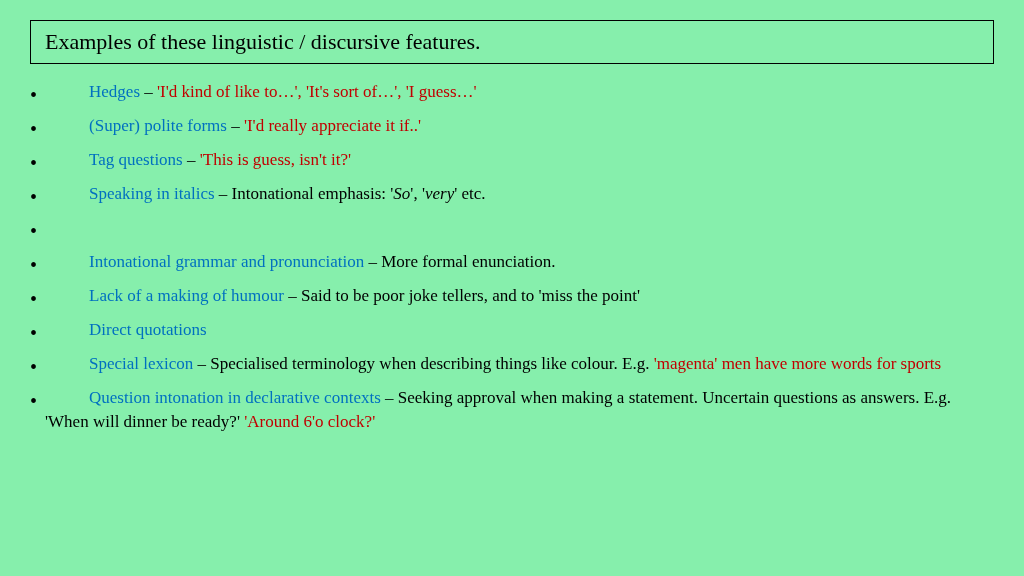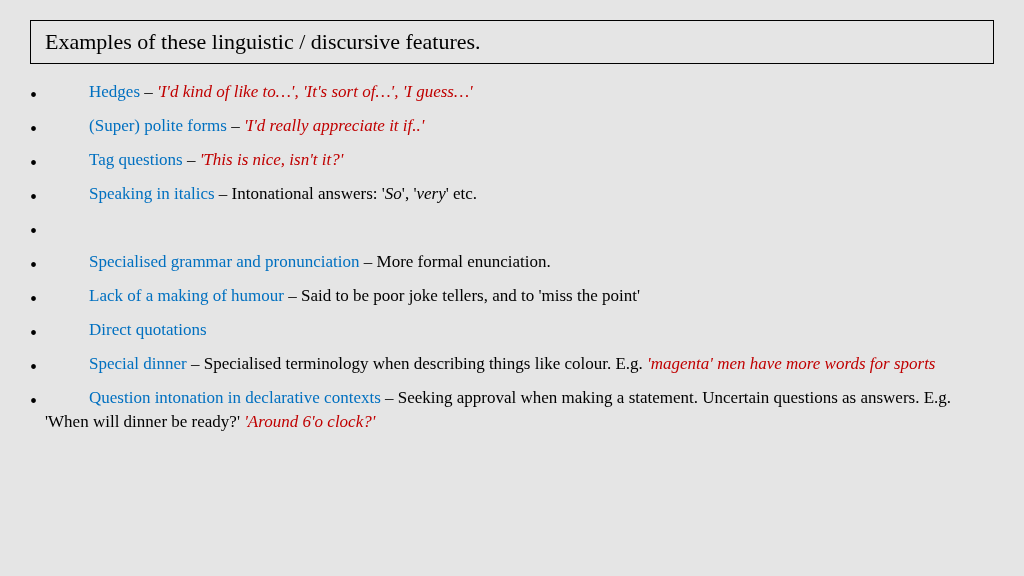--- a/index.html
+++ b/index.html
@@ -14,21 +14,21 @@
       background: #ffffff;
       font-family: 'Times New Roman', Times, serif;
       font-size: 18px;
       color: #000000;
       overflow: hidden;
     }
 
     .slide-container {
       width: 1024px;
       height: 576px;
-      background: #e5e5e5;
+      background: #86efac;
       padding: 20px 30px 20px 30px;
       display: flex;
       flex-direction: column;
     }
 
     .title-box {
       border: 1.5px solid #000000;
       padding: 8px 14px;
       margin-bottom: 16px;
       display: inline-block;
@@ -68,21 +68,20 @@
       flex: 1;
     }
 
     .blue {
       color: #0070c0;
       margin-left: 44px;
     }
 
     .red {
       color: #c00000;
-      font-style: italic;
     }
 
     .black {
       color: #000000;
     }
 
     em.italic-black {
       color: #000000;
       font-style: italic;
       margin-top: 40px;
@@ -109,60 +108,60 @@
     <li>
       <span class="bullet-dot">•</span>
       <span class="item-content">
         <span class="blue">(Super) polite forms</span><span class="black"> – </span><span class="red">'I'd really appreciate it if..'</span>
       </span>
     </li>
 
     <li>
       <span class="bullet-dot">•</span>
       <span class="item-content">
-        <span class="blue">Tag questions</span><span class="black"> – </span><span class="red">'This is nice, isn't it?'</span>
+        <span class="blue">Tag questions</span><span class="black"> – </span><span class="red">'This is guess, isn't it?'</span>
       </span>
     </li>
 
     <li>
       <span class="bullet-dot">•</span>
       <span class="item-content">
-        <span class="blue">Speaking in italics</span><span class="black"> – Intonational answers: '</span><em class="italic-black">So</em><span class="black">', '</span><em class="italic-black">very</em><span class="black">' etc.</span>
+        <span class="blue">Speaking in italics</span><span class="black"> – Intonational emphasis: '</span><em class="italic-black">So</em><span class="black">', '</span><em class="italic-black">very</em><span class="black">' etc.</span>
       </span>
     </li>
 
     <li>
       <span class="bullet-dot">•</span>
     </li>
 
     <li>
       <span class="bullet-dot">•</span>
       <span class="item-content">
-        <span class="blue">Specialised grammar and pronunciation</span><span class="black"> – More formal enunciation.</span>
+        <span class="blue">Intonational grammar and pronunciation</span><span class="black"> – More formal enunciation.</span>
       </span>
     </li>
 
     <li>
       <span class="bullet-dot">•</span>
       <span class="item-content">
         <span class="blue">Lack of a making of humour</span><span class="black"> – Said to be poor joke tellers, and to 'miss the point'</span>
       </span>
     </li>
 
     <li>
       <span class="bullet-dot">•</span>
       <span class="item-content">
         <span class="blue">Direct quotations</span>
       </span>
     </li>
 
     <li>
       <span class="bullet-dot">•</span>
       <span class="item-content">
-        <span class="blue">Special dinner</span><span class="black"> – Specialised terminology when describing things like colour. E.g. </span><span class="red">'magenta' men have more words for sports</span>
+        <span class="blue">Special lexicon</span><span class="black"> – Specialised terminology when describing things like colour. E.g. </span><span class="red">'magenta' men have more words for sports</span>
       </span>
     </li>
 
     <li>
       <span class="bullet-dot">•</span>
       <span class="item-content">
         <span class="blue">Question intonation in declarative contexts</span><span class="black"> – Seeking approval when making a statement. Uncertain questions as answers. E.g. 'When will dinner be ready?' </span><span class="red">'Around 6'o clock?'</span>
       </span>
     </li>
 

